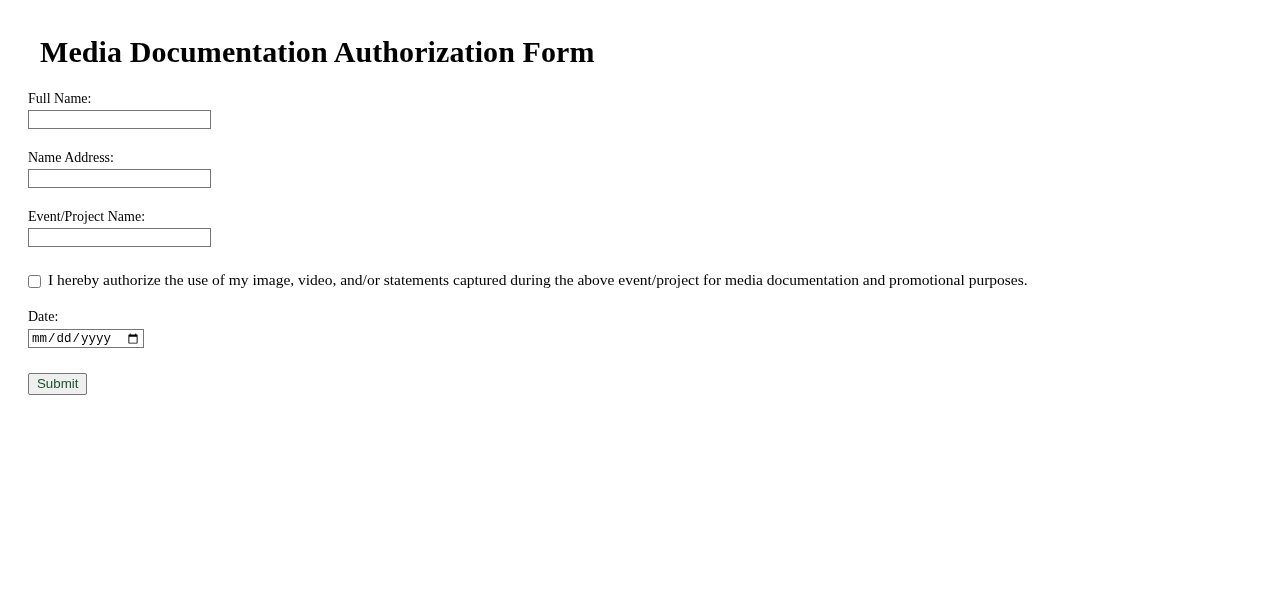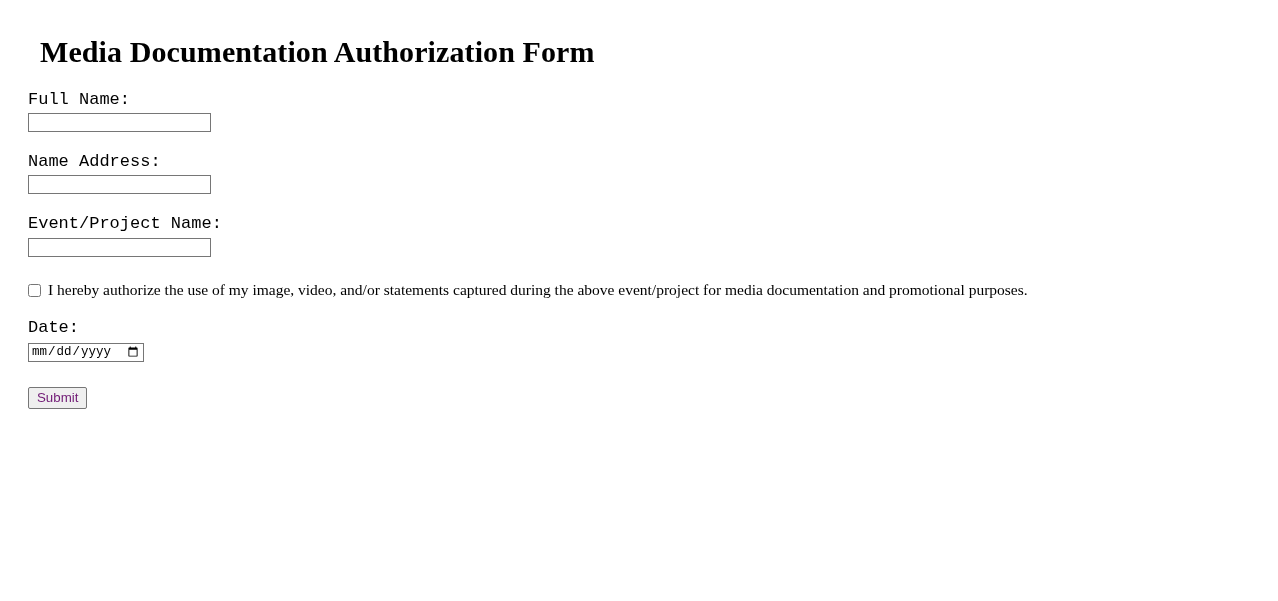--- a/index.html
+++ b/index.html
@@ -24,25 +24,24 @@
     font-weight: bold;
     margin: 12px;
     padding: 14px 0 0 0;
     line-height: 1.2;
     letter-spacing: 0.1px;
   }
   .field-group {
     margin-top: 21px;
   }
   .field-label {
-    font-size: 17px;
+    font-size: 14px;
     line-height: 1.1;
     display: block;
     margin-bottom: 3px;
-    font-family: Liberation Mono, monospace;
   }
   input.text-input {
     width: 177px;
     height: 17px;
     font-family: "Liberation Serif", serif;
     font-size: 13px;
     padding: 0 2px;
     border: 1px solid #767676;
     background: #ffffff;
     box-sizing: content-box;
@@ -78,21 +77,21 @@
   }
   .submit-wrap {
     margin-top: 25px;
   }
   button.submit-button {
     font-family: "Liberation Sans", sans-serif;
     font-size: 13.3px;
     padding: 2px 8px 3px 8px;
     border: 1px solid #767676;
     background: #efefef;
-    color: #701a75;
+    color: #14532d;
     border-radius: 2px;
     line-height: normal;
     cursor: pointer;
   }
 </style>
 </head>
 <body>
 
 <div class="page">
 

